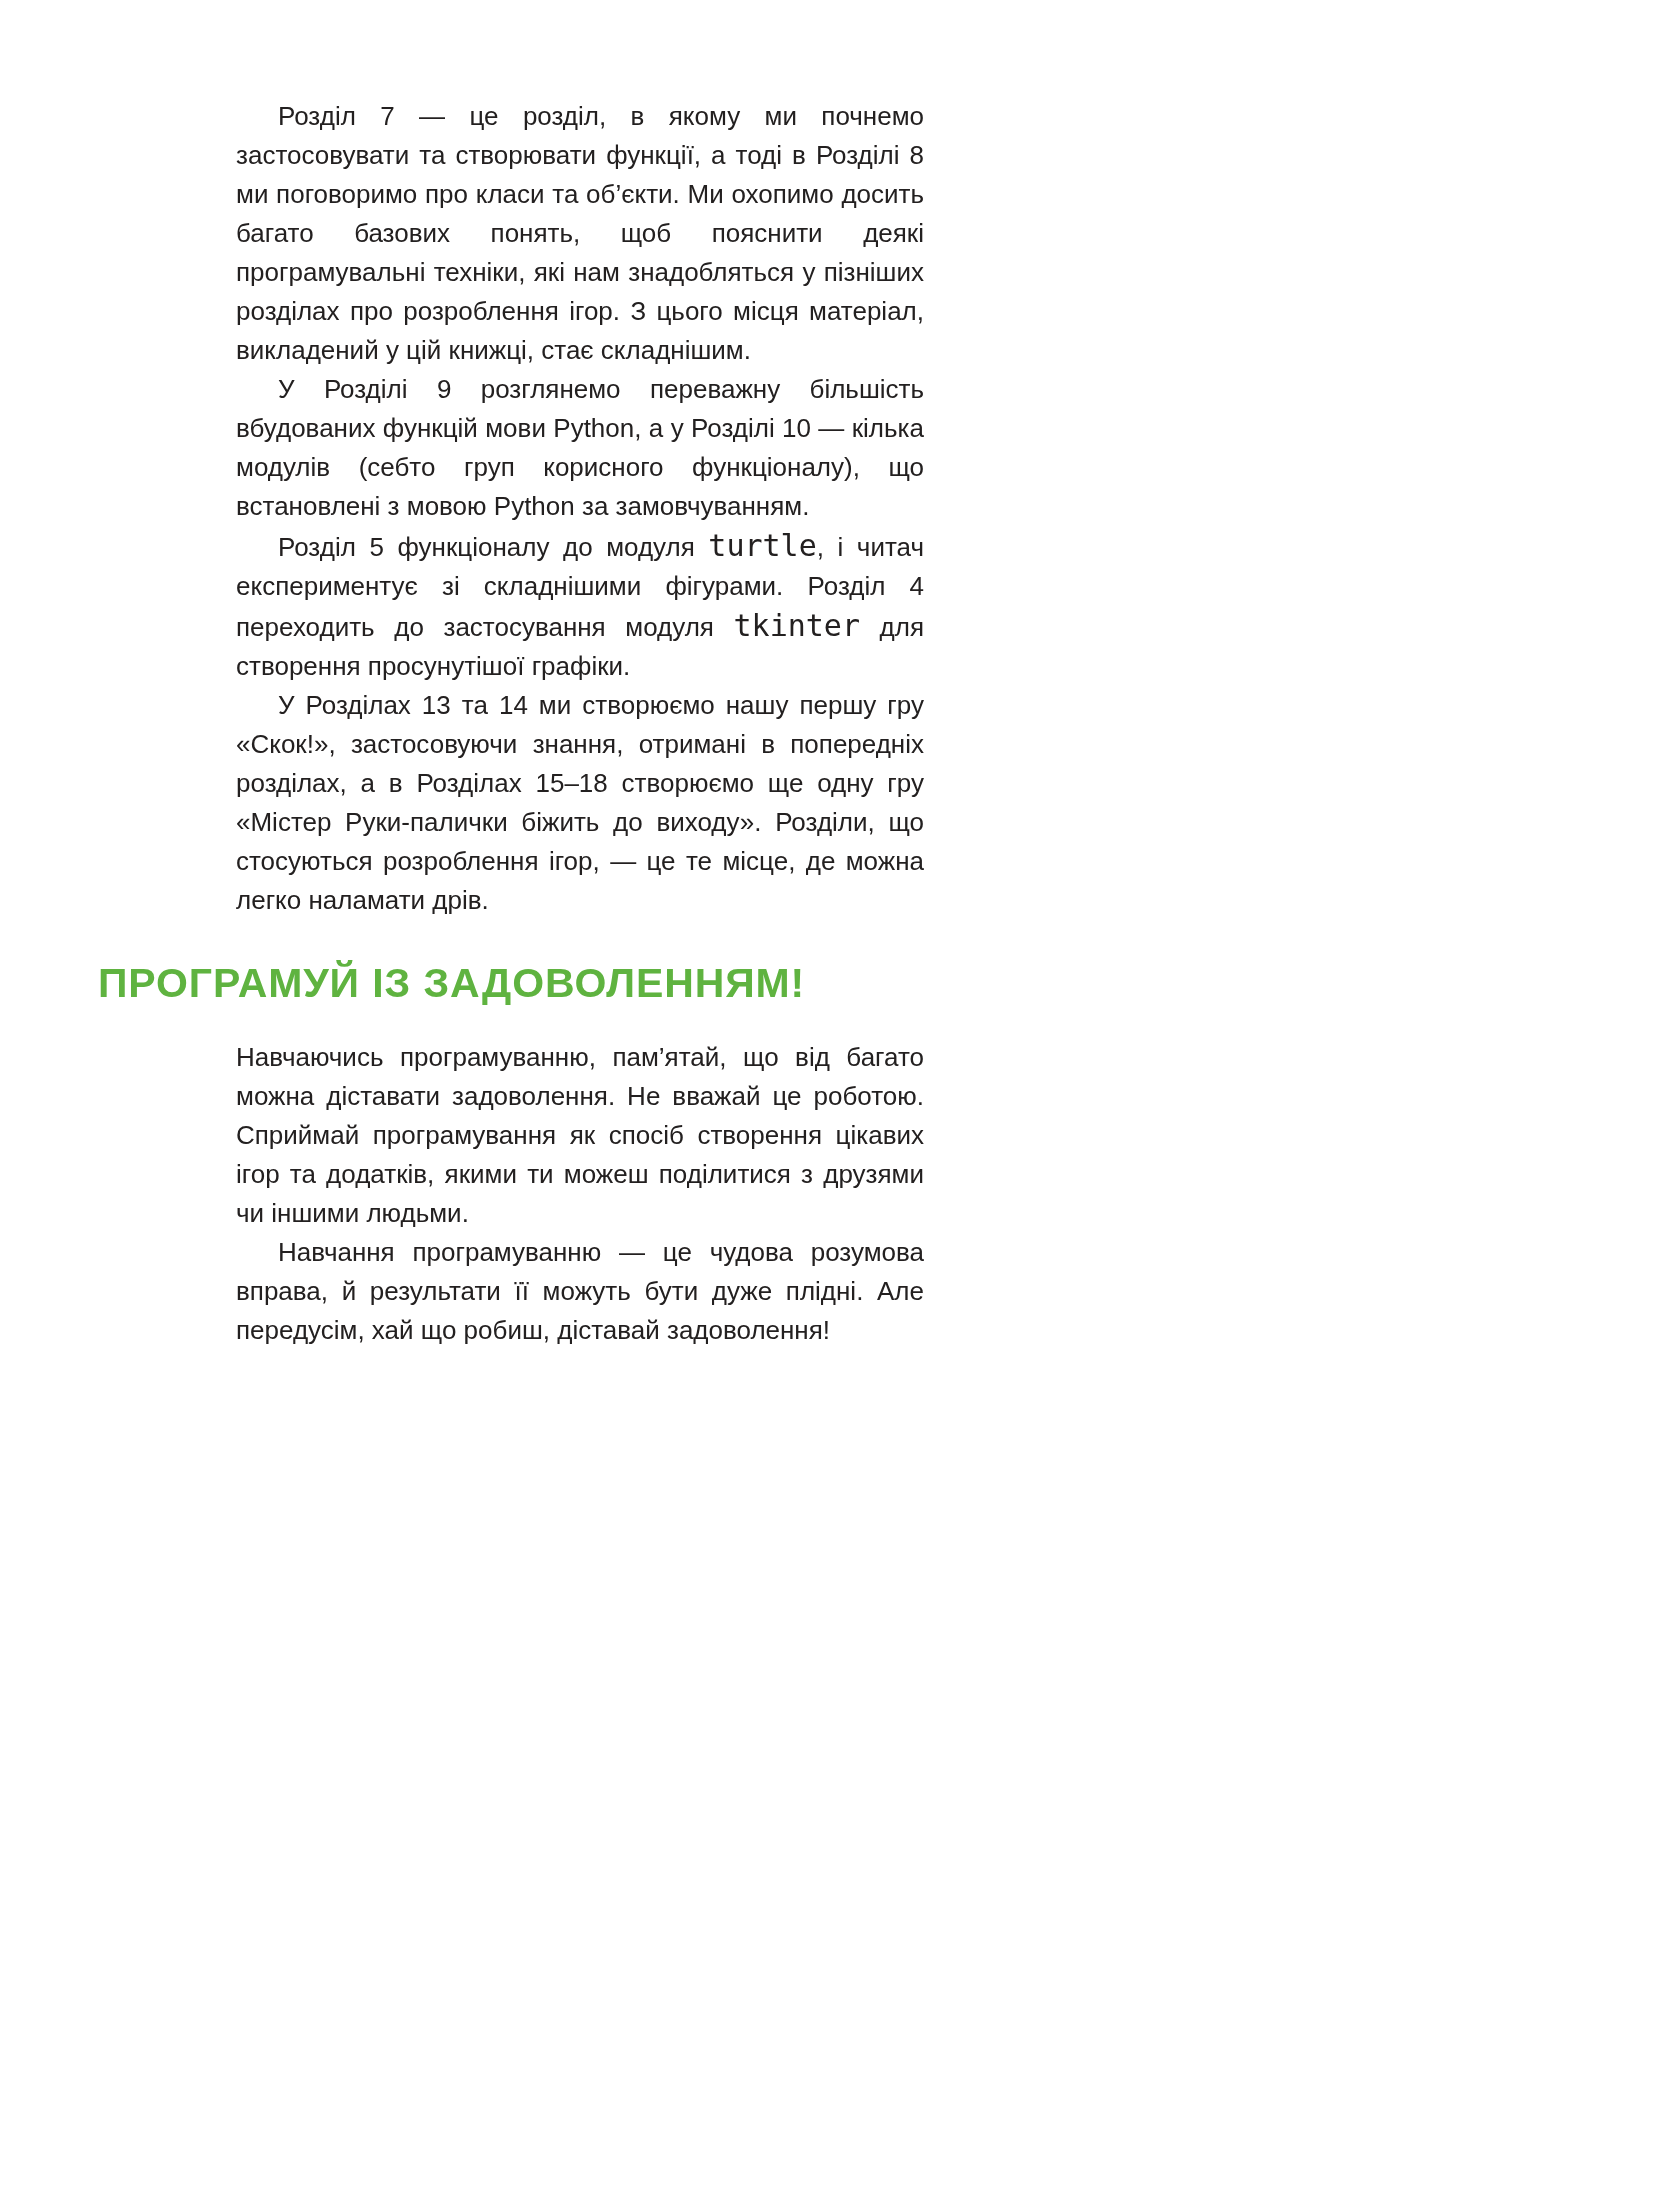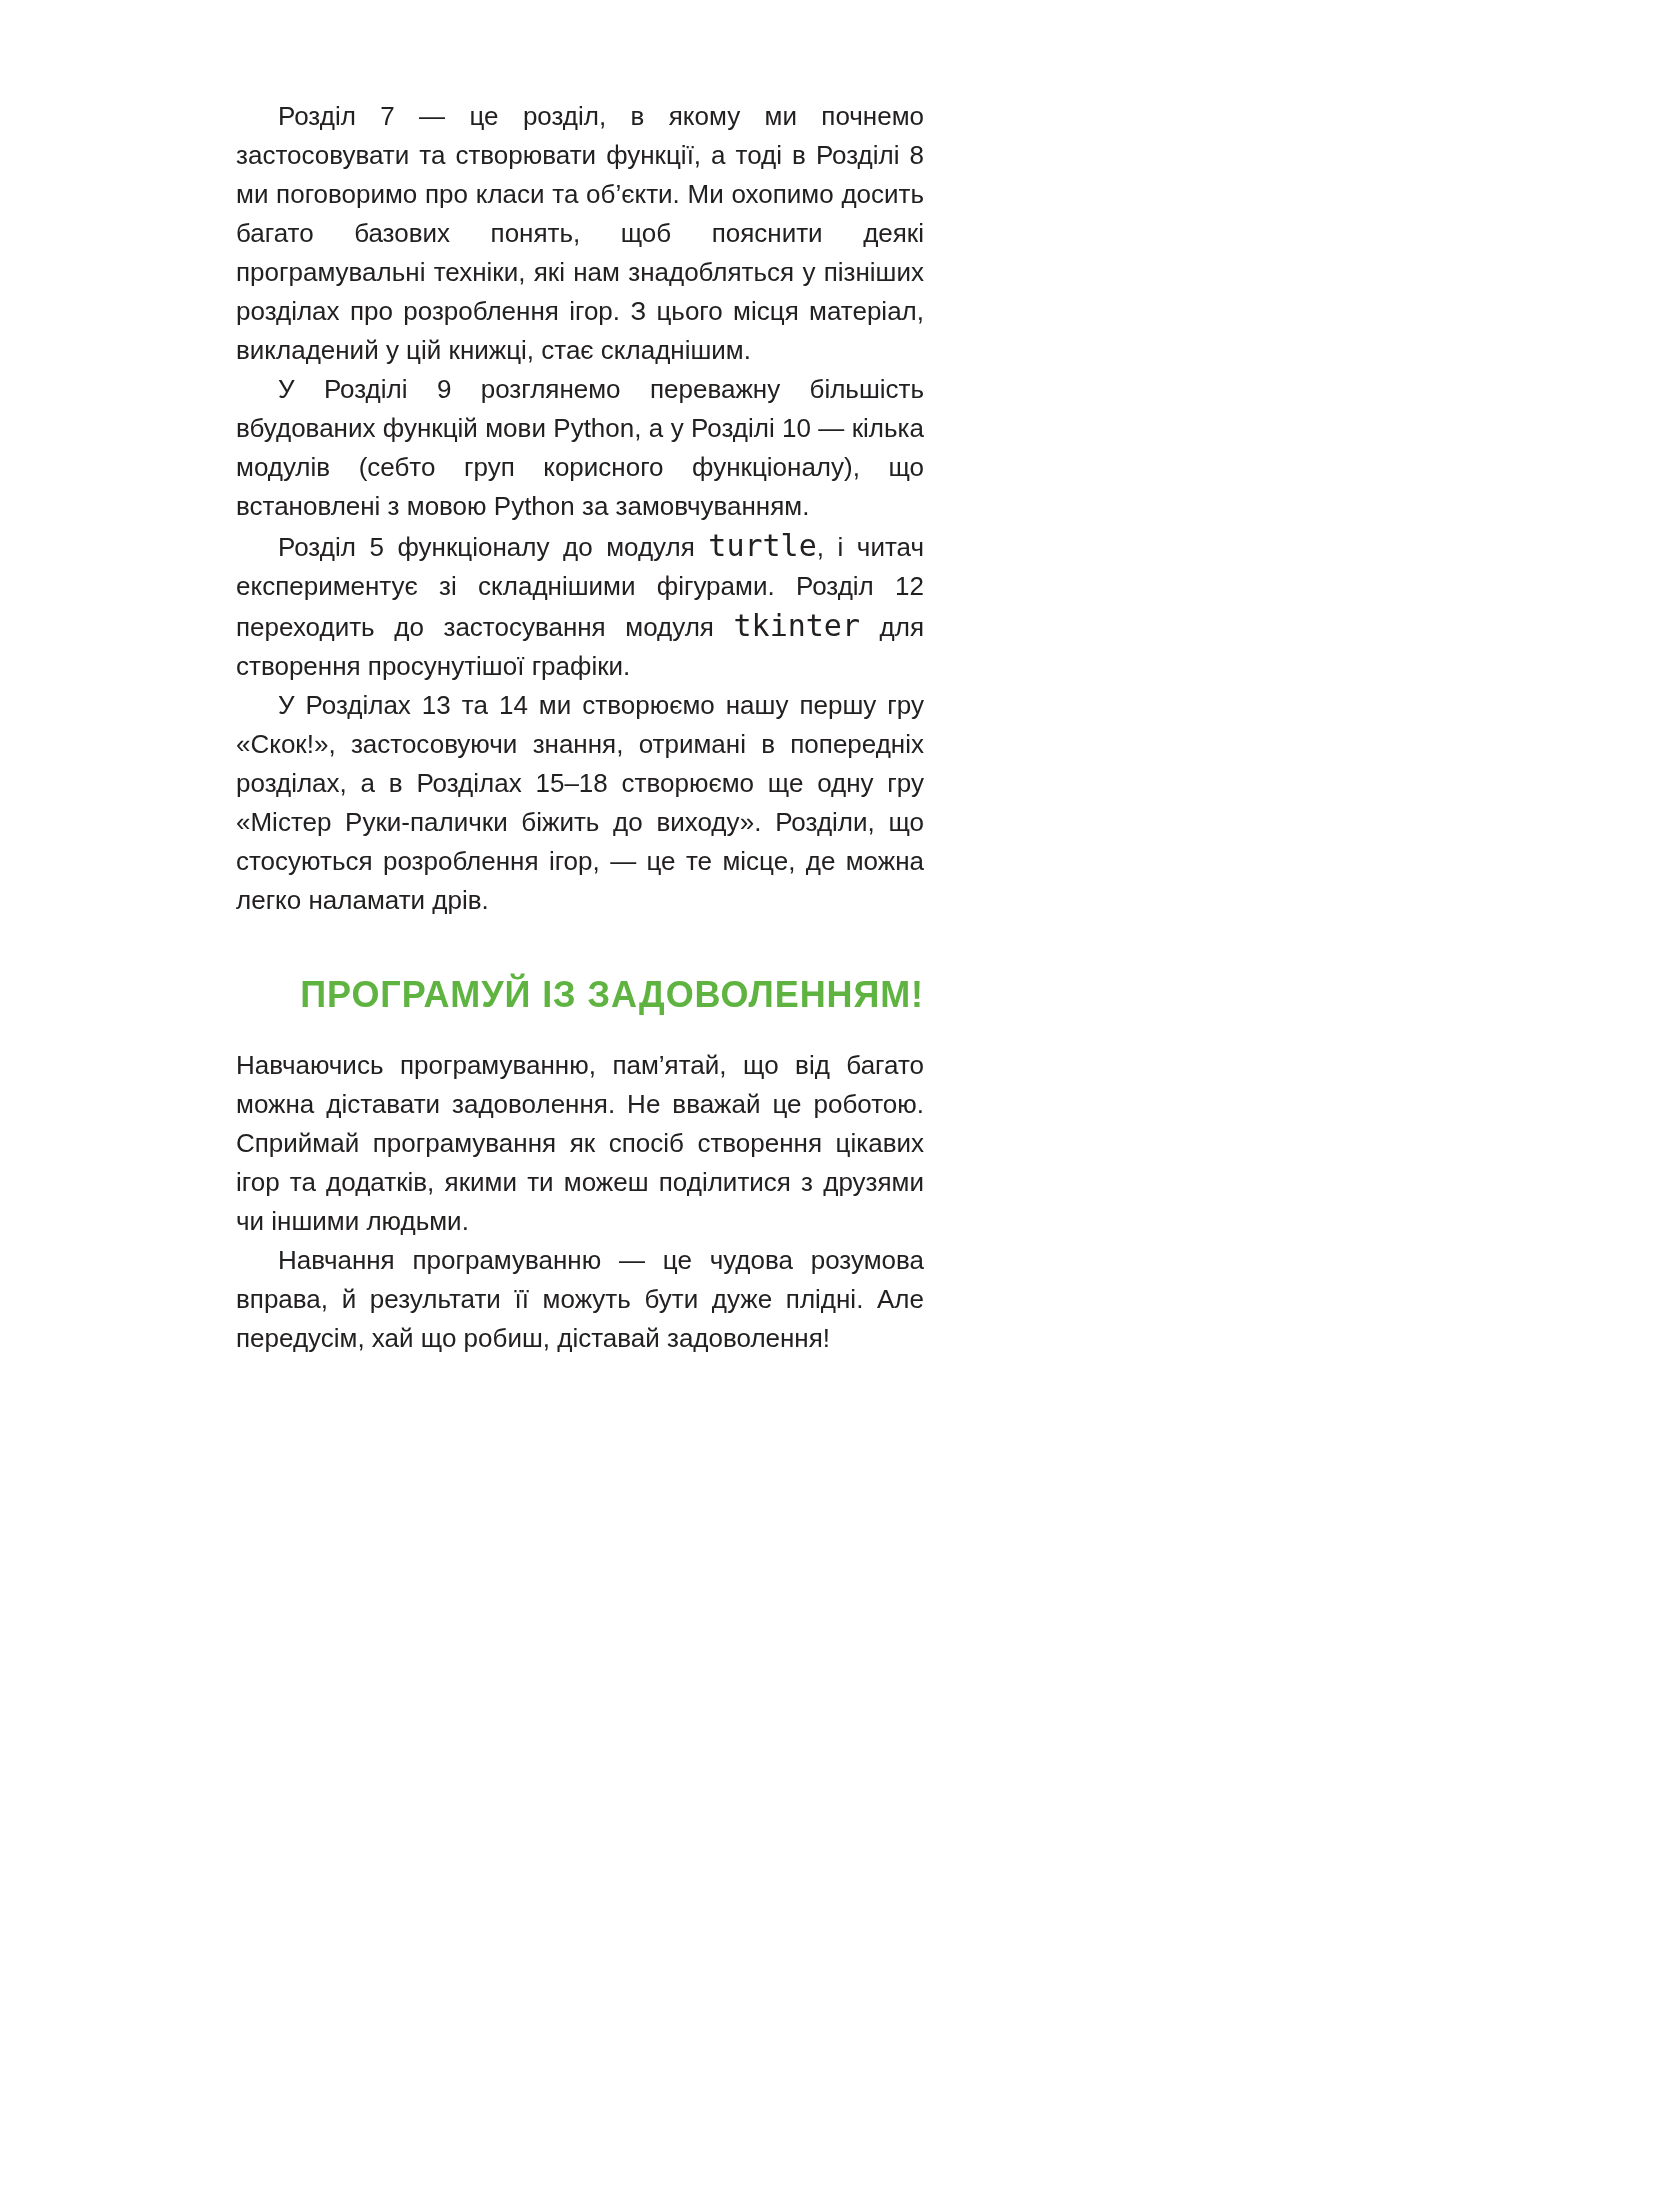--- a/index.html
+++ b/index.html
@@ -34,39 +34,38 @@
   }
   .bold {
     font-weight: normal;
   }
   .code {
     font-family: "DejaVu Sans Mono", "Liberation Mono", monospace;
     font-size: 30px;
     margin-top: 20px;
   }
   .heading {
-    margin: 54px 0 31px -138px;
-    font-size: 36px;
+    margin: 40px 0 31px -138px;
+    font-size: 41px;
     line-height: 1.15;
     font-weight: bold;
     letter-spacing: 0.9px;
     font-family: "Liberation Sans", "DejaVu Sans", sans-serif;
     white-space: nowrap;
-    text-align: right;
   }
 </style>
 </head>
 <body>
 
 <div class="page">
   <div class="content">
     <div class="paragraphs">
         <p class="para indent"><span class="bold">Розділ 7</span><span> — це розділ, в якому ми почнемо застосовувати та створювати функції, а тоді в </span><span class="bold">Розділі 8</span><span> ми поговоримо про класи та об’єкти. Ми охопимо досить багато базових понять, щоб пояснити деякі програмувальні техніки, які нам знадобляться у пізніших розділах про розроблення ігор. З цього місця матеріал, викладений у цій книжці, стає складнішим.</span></p>
         <p class="para indent"><span>У </span><span class="bold">Розділі 9</span><span> розглянемо переважну більшість вбудованих функцій мови Python, а у </span><span class="bold">Розділі 10</span><span> — кілька модулів (себто груп корисного функціоналу), що встановлені з мовою Python за замовчуванням.</span></p>
-        <p class="para indent"><span class="bold">Розділ 5</span><span> функціоналу до модуля </span><span class="code">turtle</span><span>, і читач експериментує зі складнішими фігурами. </span><span class="bold">Розділ 12</span><span> переходить до застосування модуля </span><span class="code">tkinter</span><span> для створення просунутішої графіки.</span></p>
+        <p class="para indent"><span class="bold">Розділ 5</span><span> функціоналу до модуля </span><span class="code">turtle</span><span>, і читач експериментує зі складнішими фігурами. </span><span class="bold">Розділ 4</span><span> переходить до застосування модуля </span><span class="code">tkinter</span><span> для створення просунутішої графіки.</span></p>
         <p class="para indent"><span>У </span><span class="bold">Розділах 13</span><span> та </span><span class="bold">14</span><span> ми створюємо нашу першу гру «Скок!», застосовуючи знання, отримані в попередніх розділах, а в </span><span class="bold">Розділах 15–18</span><span> створюємо ще одну гру «Містер Руки-палички біжить до виходу». Розділи, що стосуються розроблення ігор, — це те місце, де можна легко наламати дрів.</span></p>
       </div>
     <h2 class="heading" style="color: rgb(95, 179, 64);">ПРОГРАМУЙ ІЗ ЗАДОВОЛЕННЯМ!</h2>
     <div class="paragraphs">
         <p class="para"><span>Навчаючись програмуванню, пам’ятай, що від багато можна діставати задоволення. Не вважай це роботою. Сприймай програмування як спосіб створення цікавих ігор та додатків, якими ти можеш поділитися з друзями чи іншими людьми.</span></p>
         <p class="para indent"><span>Навчання програмуванню — це чудова розумова вправа, й результати її можуть бути дуже плідні. Але передусім, хай що робиш, діставай задоволення!</span></p>
       </div>
   </div>
 </div>
 

